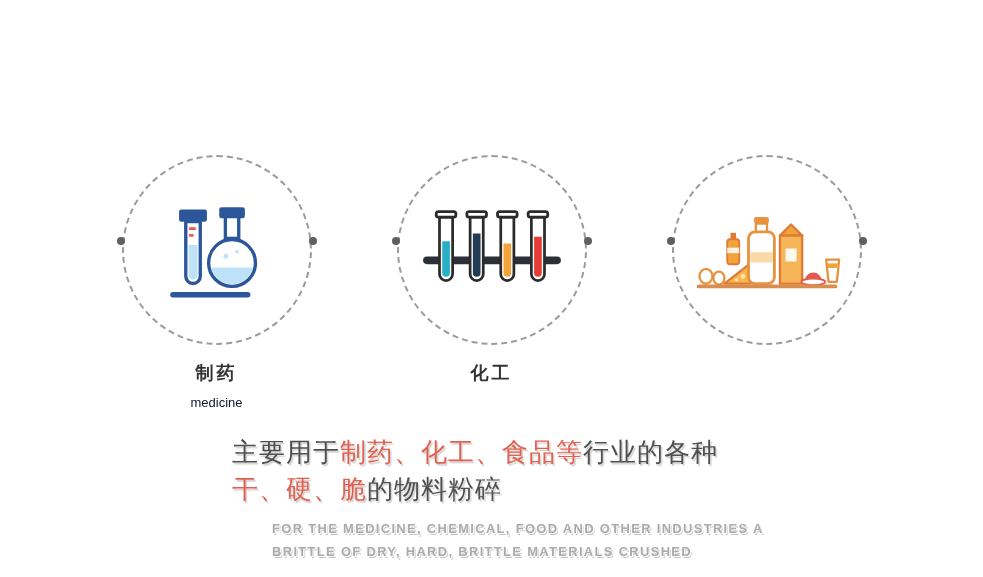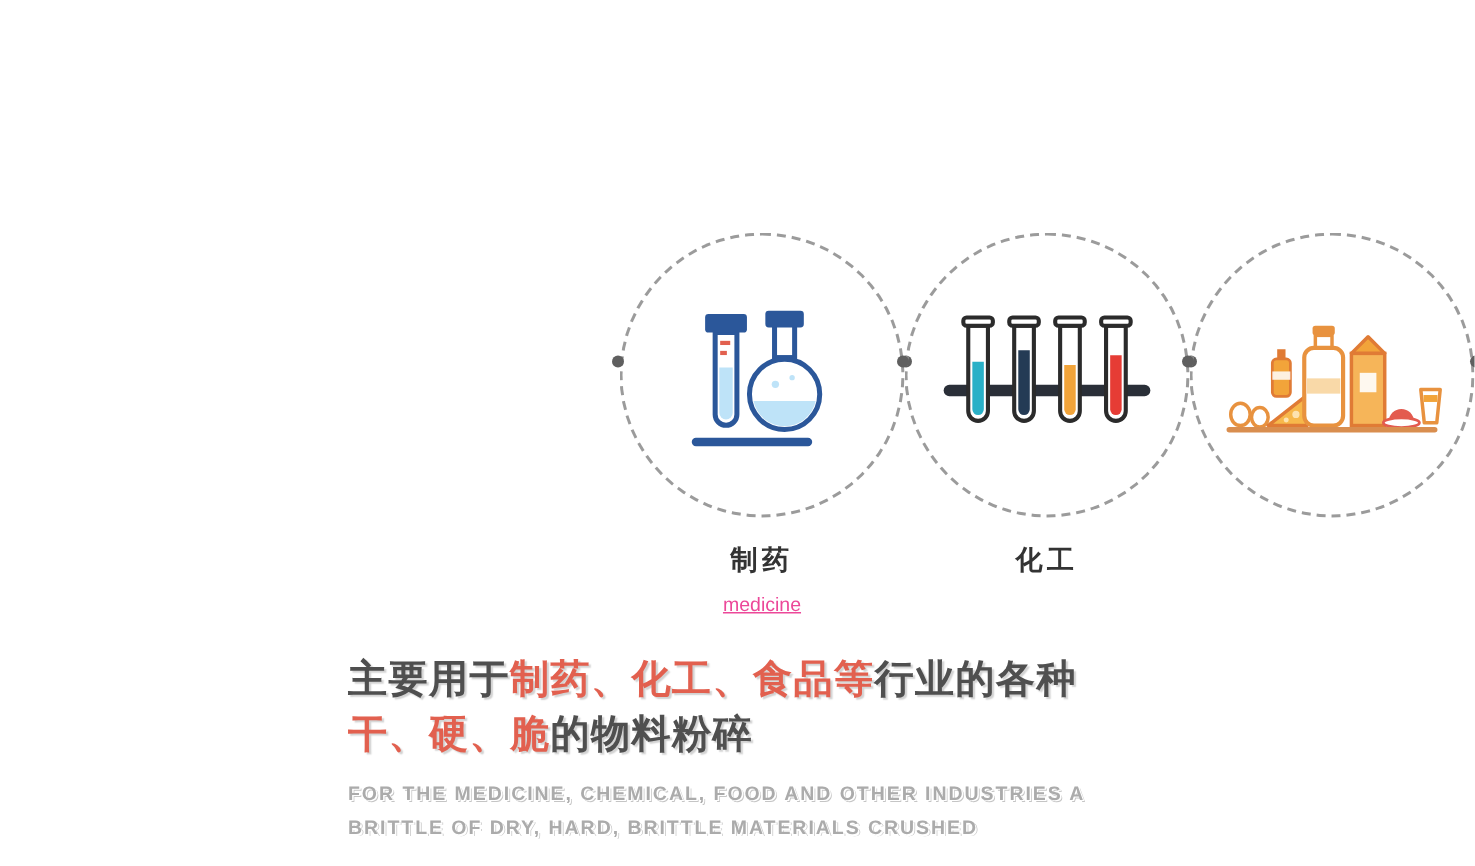--- a/index.html
+++ b/index.html
@@ -20,21 +20,22 @@
     background: #ffffff;
   }
 
   
   .industries-row {
     position: absolute;
     top: 155px;
     left: 0;
     right: 0;
     display: flex;
-    justify-content: flex-end;
+    justify-content: center;
+    gap: 85px;
   }
   .industry {
     width: 190px;
     text-align: center;
   }
   .circle {
     position: relative;
     width: 190px;
     height: 190px;
     box-sizing: border-box;
@@ -63,47 +64,47 @@
   .title-zh {
     margin-top: 16px;
     font-size: 18px;
     font-weight: bold;
     letter-spacing: 3px;
     color: #333333;
   }
   .title-en {
     margin-top: 10px;
     font-size: 13px;
-    color: #ec4899;
-    text-decoration: underline;
+    color: #0f172a;
   }
 
   
   .caption {
     position: absolute;
     left: 232px;
     top: 434px;
   }
   .caption p { margin: 0; }
   .caption .zh {
     font-size: 26px;
-    font-weight: bold;
+    font-weight: normal;
     letter-spacing: 1px;
     line-height: 37px;
     color: #4f4f4f;
     text-shadow: 1.5px 1.5px 1px rgba(0,0,0,0.18);
   }
   .caption .zh .red { color: #e2604f; }
   .caption .en {
     font-size: 13px;
     font-weight: bold;
     letter-spacing: 1.3px;
     line-height: 23px;
     color: #ababab;
     text-shadow: 1px 1px 0 #ffffff, 1.5px 1.5px 0 rgba(140,140,140,0.5);
+    margin-left: 40px;
   }
   .caption .en-first { margin-top: 9px; }
 </style>
 </head>
 <body>
 
 <div class="slide">
 
   <div class="industries-row">
 

